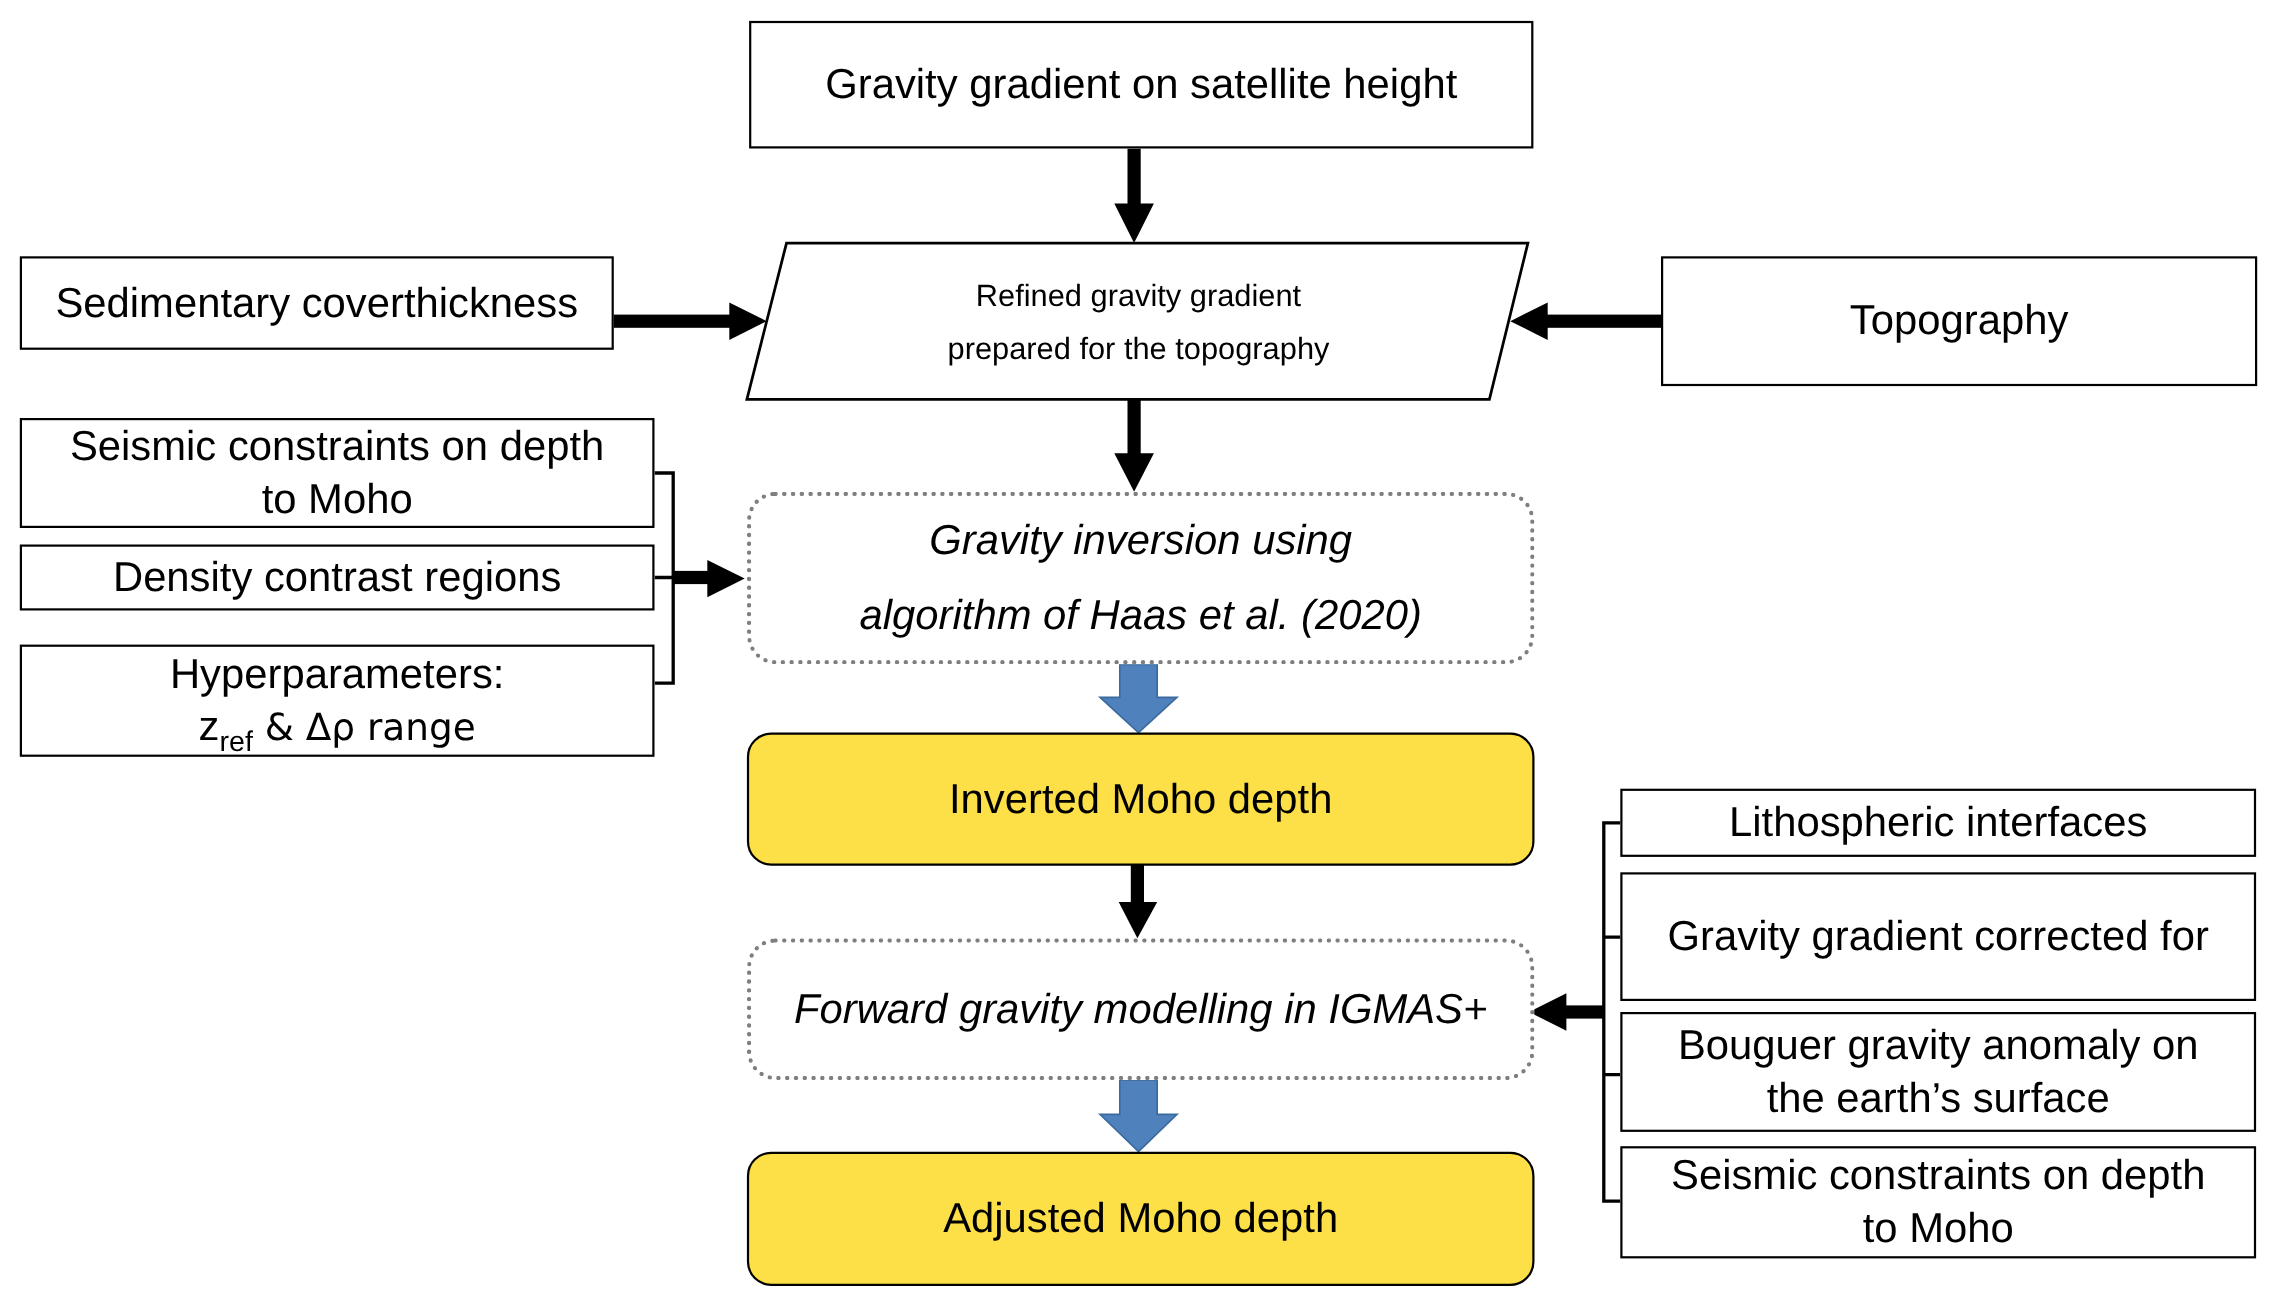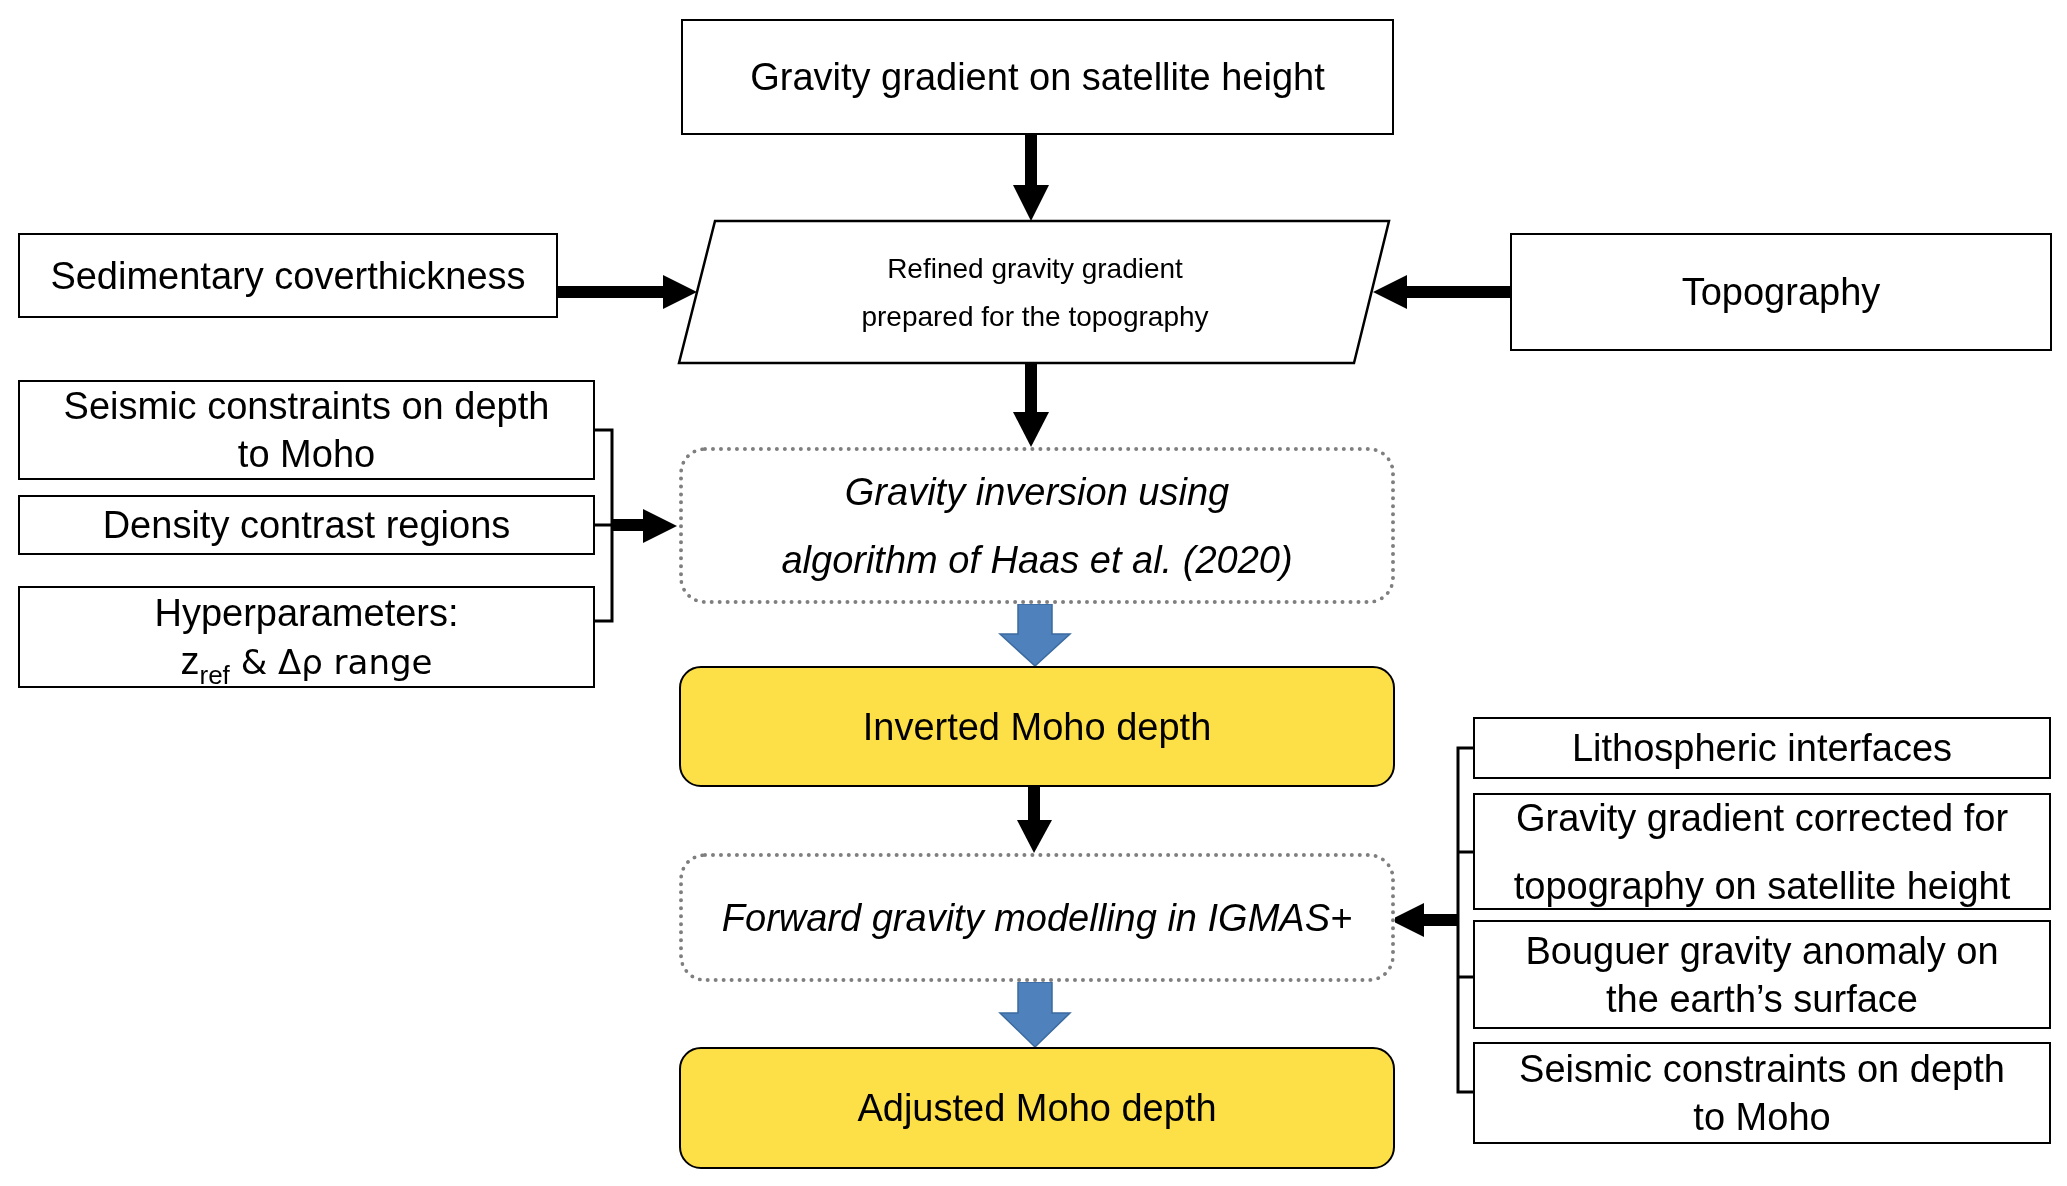--- a/index.html
+++ b/index.html
@@ -114,21 +114,20 @@
 <div class="node rounded-gray lines" style="left:679px; top:1047px; width:716px; height:122px;">
   <span>Adjusted Moho depth</span>
 </div>
 
 <div class="node rect lines" style="left:1473px; top:717px; width:578px; height:62px;">
   <span>Lithospheric interfaces</span>
 </div>
 
 <div class="node rect lines" style="left:1473px; top:793px; width:578px; height:117px; flex-direction:column;gap:20px;">
   <span>Gravity gradient corrected for</span>
-  <span>topography on satellite height</span>
 </div>
 
 <div class="node rect lines" style="left:1473px; top:920px; width:578px; height:109px; flex-direction:column;">
   <span>Bouguer gravity anomaly on</span>
   <span>the earth’s surface</span>
 </div>
 
 <div class="node rect lines" style="left:1473px; top:1042px; width:578px; height:102px; flex-direction:column;">
   <span>Seismic constraints on depth</span>
   <span>to Moho</span>

